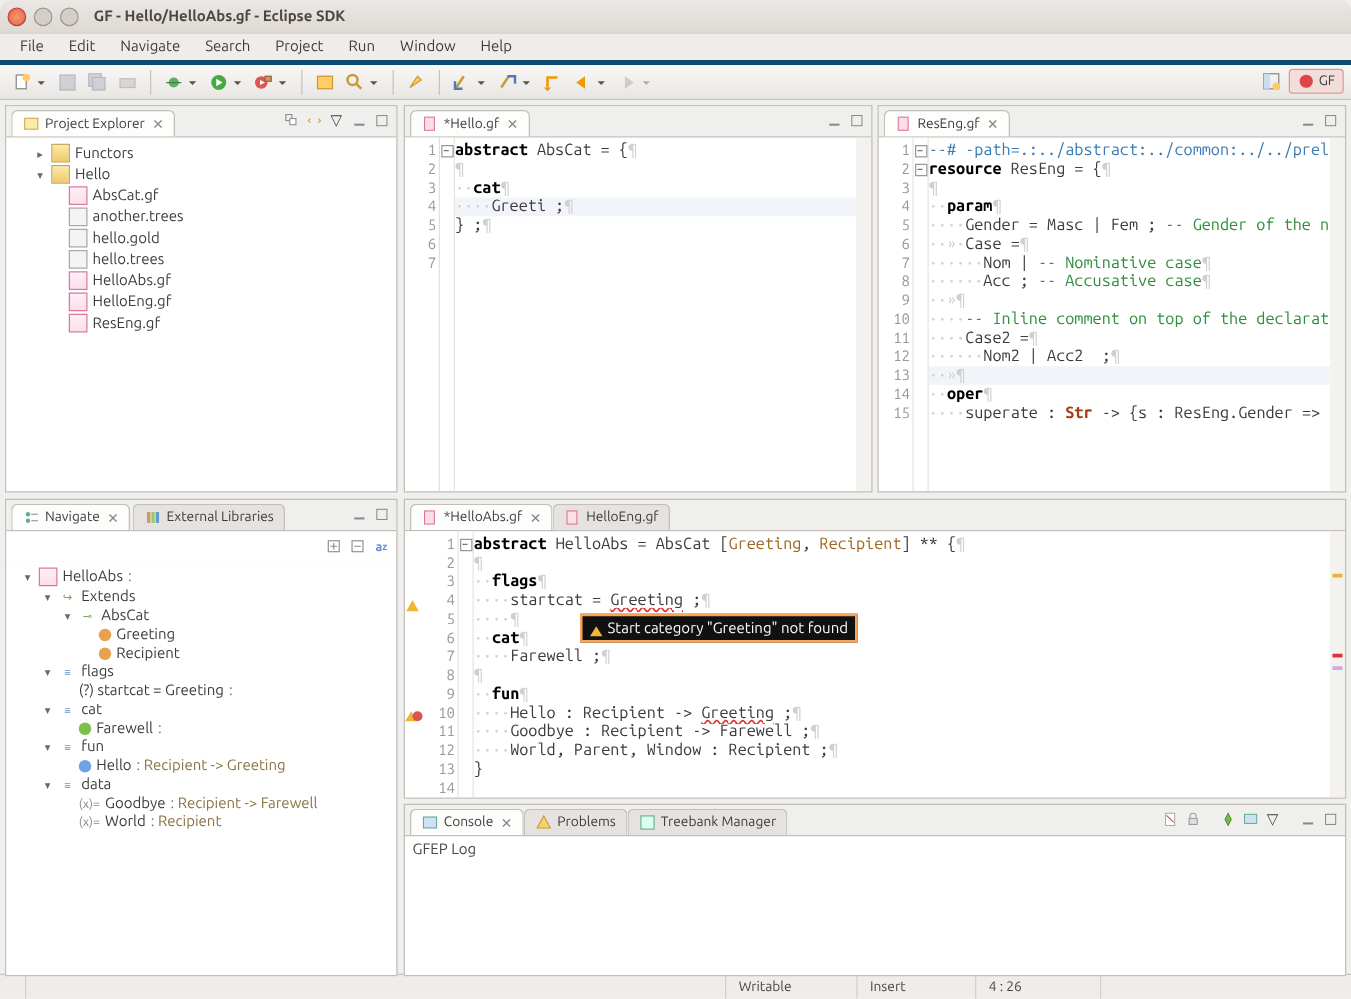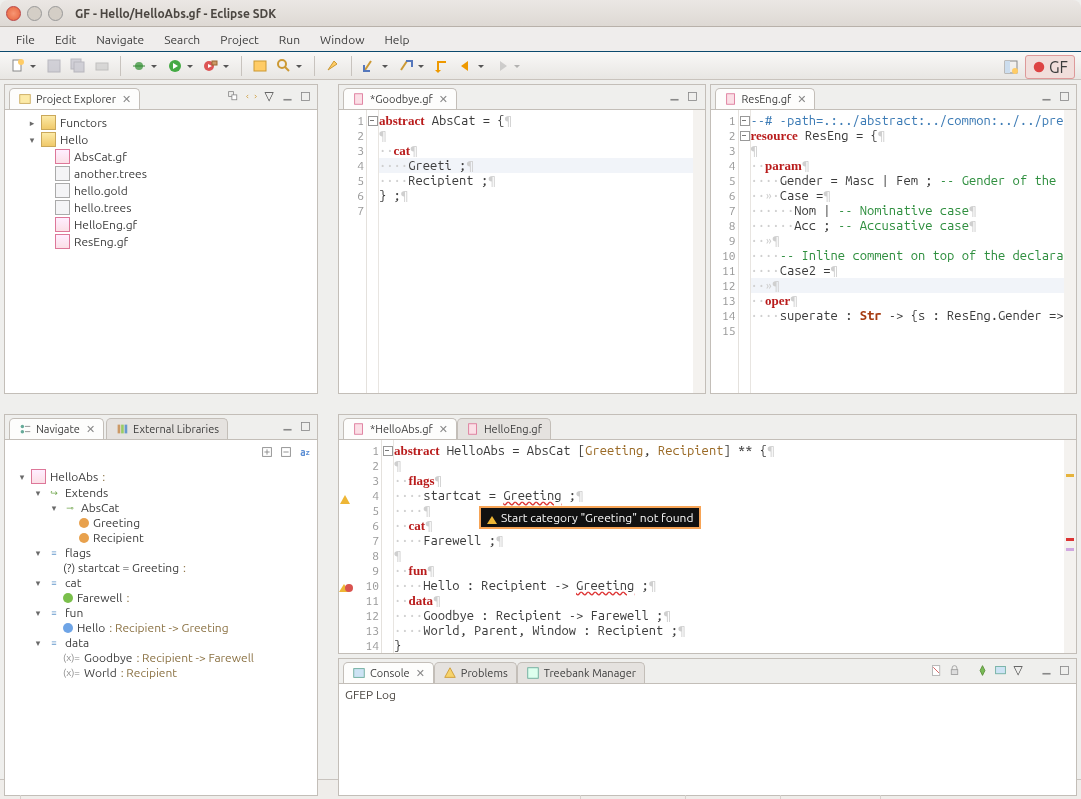--- a/index.html
+++ b/index.html
@@ -4,33 +4,33 @@
 <style>
   * { box-sizing: border-box; margin:0; padding:0; }
   body { font-family: "Ubuntu","Liberation Sans",sans-serif; font-size:12px; color:#3c3c3c; background:#efefed; width:1081px; height:799px; overflow:hidden; position:relative;}
   .mono { font-family:"Ubuntu Mono","Liberation Mono",monospace; }
   
   .titlebar{ height:27px; background:linear-gradient(#ebe7e4,#ded9d4); display:flex; align-items:center; padding:0 6px; border-bottom:1px solid #b8b1aa; border-radius:8px 8px 0 0;}
   .tb-btn{ width:15px;height:15px;border-radius:50%; margin-right:6px; border:1px solid #999; background:#d4cec6;}
   .tb-btn.close{background:radial-gradient(#f79674,#e6633c);border-color:#b44;}
   .tb-title{ margin-left:6px; font-weight:bold; color:#4b4641;}
   
-  .menubar{ height:25px; background:#efedec; border-bottom:1px solid #0c4a6e; display:flex; align-items:center; padding:0 6px;}
+  .menubar{ height:25px; background:#efedec; border-bottom:4px solid #0c4a6e; display:flex; align-items:center; padding:0 6px;}
   .menubar span{ padding:4px 10px; cursor:default;}
   
   .toolbar{ height:28px; background:linear-gradient(#f9f8f7,#e8e6e3); border-bottom:1px solid #c9c3bd; display:flex; align-items:center; padding:0 8px; gap:4px; position:relative;}
   .tool{ width:20px; height:20px; display:flex;align-items:center;justify-content:center; position:relative;}
   .tool svg{width:16px;height:16px;}
   .tool.dd::after{content:"";border:3px solid transparent;border-top-color:#555;position:absolute;right:-8px;top:9px;}
   .tool.dd{margin-right:12px;}
   .sep{ width:1px; height:20px; background:#c8c3be; margin:0 4px;}
   .toolbar-right{position:absolute; right:6px; top:3px; display:flex; gap:4px; align-items:center;}
-  .persp{ padding:2px 6px; background:#f1dedb; border:1px solid #d99; border-radius:3px; display:flex; align-items:center; gap:3px; font-size:16px;}
-  
-  .main{ display:grid; grid-template-columns: 314px 1fr; grid-template-rows: 310px 1fr; height:699px; gap:20px; padding:4px;}
+  .persp{ padding:2px 6px; background:#f1dedb; border:1px solid #d99; border-radius:3px; display:flex; align-items:center; gap:3px; font-size:11px;}
+  
+  .main{ display:grid; grid-template-columns: 314px 1fr; grid-template-rows: 310px 1fr; height:699px; gap:5px; padding:4px;}
   .left-top{grid-column:1;grid-row:1;}
   .left-bot{grid-column:1;grid-row:2;}
   .right-top{grid-column:2;grid-row:1; display:grid; grid-template-columns: 1fr 1fr; gap:4px;}
   .right-bot{grid-column:2;grid-row:2; display:flex; flex-direction:column; gap:4px;}
   .view{ background:#efefed; border:1px solid #c3beb8; display:flex; flex-direction:column; overflow:hidden;}
   .view-tabrow{ height:24px; display:flex;align-items:flex-end; background:#efefed; padding:0 4px; position:relative;}
   .view-tab{ background:#fdfdfc; border:1px solid #c3beb8; border-bottom:none; border-radius:5px 5px 0 0; padding:3px 8px; display:flex;align-items:center; gap:4px; font-size:11px; z-index:2; position:relative;}
   .view-tab.inactive{background:#e5e2df;}
   .view-tab .x{font-family:sans-serif;color:#888; padding-left:2px;}
   .view-body{ flex:1; background:#fff; border-top:1px solid #c3beb8; overflow:hidden; position:relative;}
@@ -58,21 +58,21 @@
   .gutter{ width:28px; background:#fff; border-right:1px solid #e4e1dd; text-align:right; color:#999; font-size:12px; padding-top:3px;}
   .gutter div{padding-right:2px;height:15px;line-height:15px;}
   .fold{ width:12px; background:#fff; border-right:1px solid #e8e5e1; padding-top:3px;}
   .fold div{height:15px; position:relative;}
   .fold .m::before{content:""; width:8px;height:8px;border:1px solid #999;position:absolute;left:1px;top:3px;background:#fff;}
   .fold .m::after{content:"";width:4px;height:1px;background:#777;position:absolute;left:3px;top:7px;}
   .code{ flex:1; font-size:13px; padding-top:3px; overflow:hidden; position:relative;}
   .code .line{height:15px; line-height:15px; white-space:pre;}
   .code .hl{ background:#f1f4f9;}
   .code .marg{position:absolute;right:0;top:0;bottom:0;width:5px;background:#f7a456; opacity:.8;}
-  .kw{color:#b91c1c;font-weight:bold;font-family:Liberation Serif, serif;}
+  .kw{color:#000000;font-weight:bold;}
   .cmt{color:#2f8f3f;}
   .cmt2{color:#3c7bb5;}
   .str{color:#a63b11;font-weight:bold;}
   .br{color:#9a6a26;}
   .dots{color:#cfcfcf;}
   .wavy{ text-decoration: underline wavy #d33;}
   .ovr{position:absolute;right:0;top:0;bottom:0;width:12px;background:#f4f2ef;}
   .ovr .mark{position:absolute;left:2px;width:8px;height:3px;}
   .ovr .warn{background:#e6b33c;}
   .ovr .err{background:#d33;}
@@ -298,41 +298,47 @@
           <div class="tree-row">
             <span class="ind" style="width:28px"></span>
             <span class="exp"></span>
             <span class="fileico txt"></span>
             <span>hello.trees</span>
           </div>
           <div class="tree-row">
             <span class="ind" style="width:28px"></span>
             <span class="exp"></span>
             <span class="fileico gf"></span>
+            <span>HelloAbs.gf</span>
+          </div>
+          <div class="tree-row">
+            <span class="ind" style="width:28px"></span>
+            <span class="exp"></span>
+            <span class="fileico gf"></span>
             <span>HelloEng.gf</span>
           </div>
           <div class="tree-row">
             <span class="ind" style="width:28px"></span>
             <span class="exp"></span>
             <span class="fileico gf"></span>
             <span>ResEng.gf</span>
           </div>
         </div>
     </div>
   </div>
 
   <div class="right-top">
 
     <div class="view">
       <div class="view-tabrow">
         <div class="view-tab">
           <svg width="14" height="14" viewBox="0 0 16 16">
               <rect x="3" y="2" width="9" height="12" fill="#fbdfe6" stroke="#d79"></rect>
             </svg>
-          <span>*Goodbye.gf</span>
+          <span>*Hello.gf</span>
           <span class="x">✕</span>
         </div>
         <div class="view-toolbar twoicon">
           <span class="mini">
               <svg viewBox="0 0 16 16">
                 <rect x="3" y="11" width="10" height="2" fill="#888"></rect>
               </svg>
             </span>
           <span class="mini">
               <svg viewBox="0 0 16 16">
@@ -359,21 +365,20 @@
               <div class=""></div>
               <div class=""></div>
               <div class=""></div>
               <div class=""></div>
             </div>
             <div class="code">
               <div class="line"><span class="kw">abstract</span><span class=""> AbsCat = {</span><span class="dots">¶</span></div>
               <div class="line"><span class="dots">¶</span></div>
               <div class="line"><span class="dots">··</span><span class="kw">cat</span><span class="dots">¶</span></div>
               <div class="line hl"><span class="dots">····</span><span class="">Greeti ;</span><span class="dots">¶</span></div>
-              <div class="line"><span class="dots">····</span><span class="">Recipient ;</span><span class="dots">¶</span></div>
               <div class="line"><span class="">} ;</span><span class="dots">¶</span></div>
               <div class="line"><span class=""></span></div>
             </div>
             <div class="ovr"></div>
           </div>
         </div>
     </div>
 
     <div class="view">
       <div class="view-tabrow">
@@ -439,20 +444,21 @@
               <div class="line"><span class="kw">resource</span><span class=""> ResEng = {</span><span class="dots">¶</span></div>
               <div class="line"><span class="dots">¶</span></div>
               <div class="line"><span class="dots">··</span><span class="kw">param</span><span class="dots">¶</span></div>
               <div class="line"><span class="dots">····</span><span class="">Gender = Masc | Fem ; </span><span class="cmt">-- Gender of the nou</span></div>
               <div class="line"><span class="dots">··»·</span><span class="">Case =</span><span class="dots">¶</span></div>
               <div class="line"><span class="dots">······</span><span class="">Nom | </span><span class="cmt">-- Nominative case</span><span class="dots">¶</span></div>
               <div class="line"><span class="dots">······</span><span class="">Acc ; </span><span class="cmt">-- Accusative case</span><span class="dots">¶</span></div>
               <div class="line"><span class="dots">··»</span><span class="dots">¶</span></div>
               <div class="line"><span class="dots">····</span><span class="cmt">-- Inline comment on top of the declaratio</span></div>
               <div class="line"><span class="dots">····</span><span class="">Case2 =</span><span class="dots">¶</span></div>
+              <div class="line"><span class="dots">······</span><span class="">Nom2 | Acc2  ;</span><span class="dots">¶</span></div>
               <div class="line hl"><span class="dots">··»</span><span class="dots">¶</span></div>
               <div class="line"><span class="dots">··</span><span class="kw">oper</span><span class="dots">¶</span></div>
               <div class="line"><span class="dots">····</span><span class="">superate : </span><span class="str">Str</span><span class=""> -&gt; {s : ResEng.Gender =&gt; </span><span class="str">St</span></div>
             </div>
             <div class="ovr"></div>
           </div>
         </div>
     </div>
   </div>
 
@@ -527,21 +533,20 @@
               <div class="line"><span class="kw">abstract</span><span class=""> HelloAbs = AbsCat [</span><span class="br">Greeting</span><span class="">, </span><span class="br">Recipient</span><span class="">] ** {</span><span class="dots">¶</span></div>
               <div class="line"><span class="dots">¶</span></div>
               <div class="line"><span class="dots">··</span><span class="kw">flags</span><span class="dots">¶</span></div>
               <div class="line"><span class="dots">····</span><span class="">startcat = </span><span class="wavy">Greeting</span><span class=""> ;</span><span class="dots">¶</span></div>
               <div class="line"><span class="dots">····</span><span class="dots">¶</span></div>
               <div class="line"><span class="dots">··</span><span class="kw">cat</span><span class="dots">¶</span></div>
               <div class="line"><span class="dots">····</span><span class="">Farewell ;</span><span class="dots">¶</span></div>
               <div class="line"><span class="dots">¶</span></div>
               <div class="line"><span class="dots">··</span><span class="kw">fun</span><span class="dots">¶</span></div>
               <div class="line"><span class="dots">····</span><span class="">Hello : Recipient -&gt; </span><span class="wavy">Greeting</span><span class=""> ;</span><span class="dots">¶</span></div>
-              <div class="line"><span class="dots">··</span><span class="kw">data</span><span class="dots">¶</span></div>
               <div class="line"><span class="dots">····</span><span class="">Goodbye : Recipient -&gt; Farewell ;</span><span class="dots">¶</span></div>
               <div class="line"><span class="dots">····</span><span class="">World, Parent, Window : Recipient ;</span><span class="dots">¶</span></div>
               <div class="line"><span class="">}</span></div>
             </div>
             <div class="ovr">
               <div class="mark warn" style="top:34px"></div>
               <div class="mark sel" style="top:108px"></div>
               <div class="mark err" style="top:98px"></div>
             </div>
           </div>

